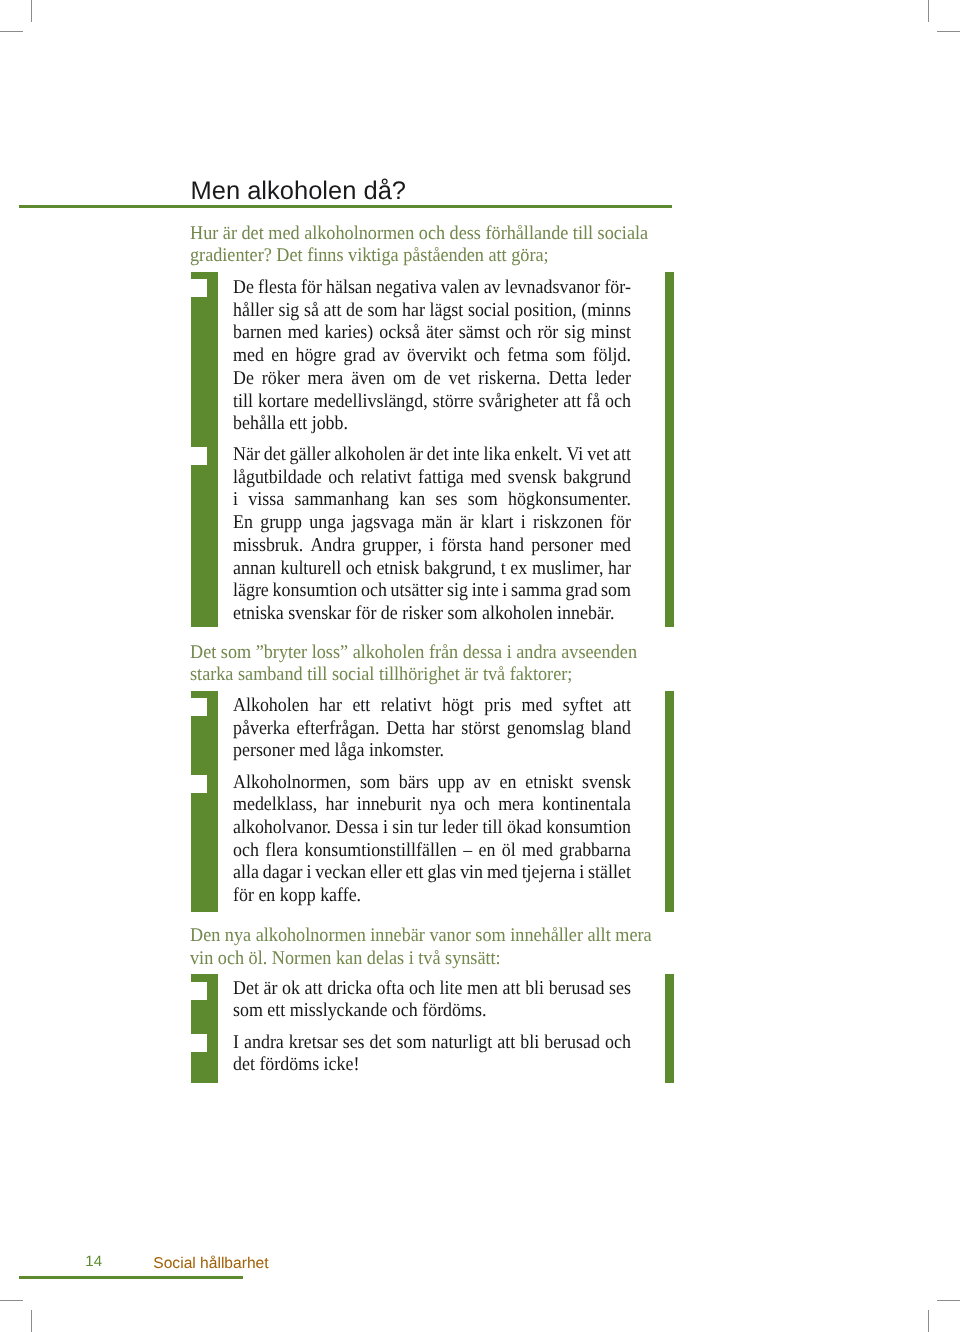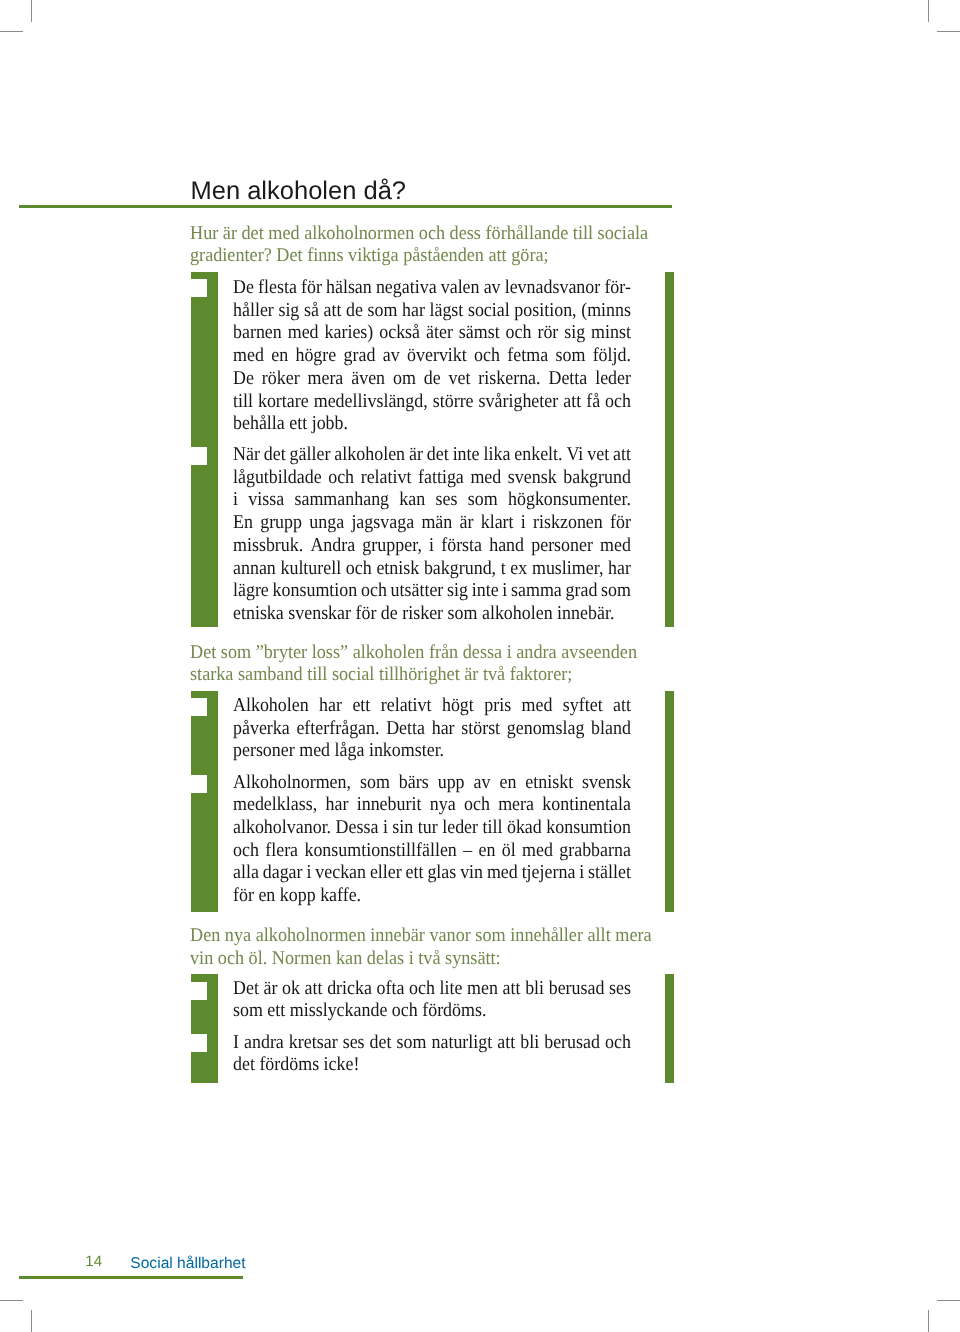--- a/index.html
+++ b/index.html
@@ -15,21 +15,21 @@
   .notch{position:absolute;background:#fff;}
   .rightbar{position:absolute;background:#5d8a2e;width:9px;}
   .lead{position:absolute;left:189.6px;width:520px;color:#73884d;font-size:19.4px;line-height:22.7px;
         transform:scaleX(0.938);transform-origin:0 0;}
   .lead .ln{display:block;white-space:nowrap;}
   .para{position:absolute;left:233px;width:434.97px;color:#18181a;font-size:19.6px;line-height:22.7px;
         transform:scaleX(0.915);transform-origin:0 0;}
   .para .ln{display:flex;justify-content:space-between;white-space:pre;}
   .para .ln.last{display:block;}
   .footer-num{position:absolute;font-family:"Liberation Sans",sans-serif;color:#5d8a2e;}
-  .footer-txt{position:absolute;font-family:"Liberation Sans",sans-serif;color:#0369a1;}
+  .footer-txt{position:absolute;font-family:"Liberation Sans",sans-serif;color:#a16207;margin-left:23px;}
   .rule-foot{position:absolute;left:18.6px;top:1275.7px;width:224.3px;height:3.1px;background:#5d8a2e;}
 </style>
 </head>
 <body>
 
 <div class="page">
   <div class="cropmark" style="left:31px;top:0;width:1px;height:22px;"></div>
   <div class="cropmark" style="left:0;top:31px;width:23px;height:1px;"></div>
   <div class="cropmark" style="left:928px;top:0;width:1px;height:22px;"></div>
   <div class="cropmark" style="left:937px;top:31px;width:23px;height:1px;"></div>

